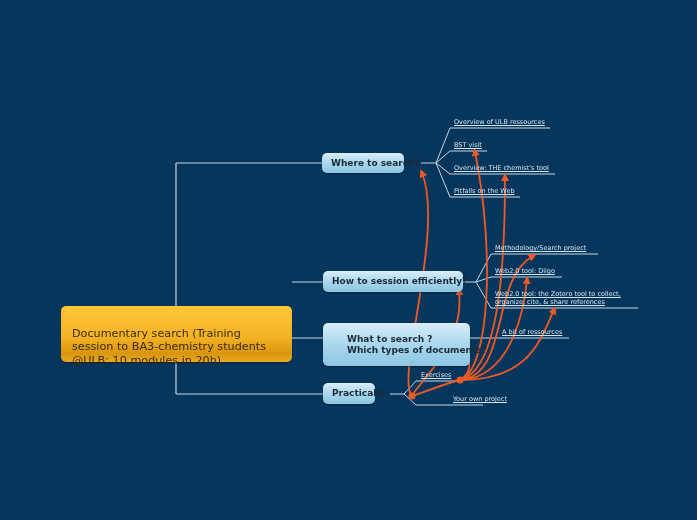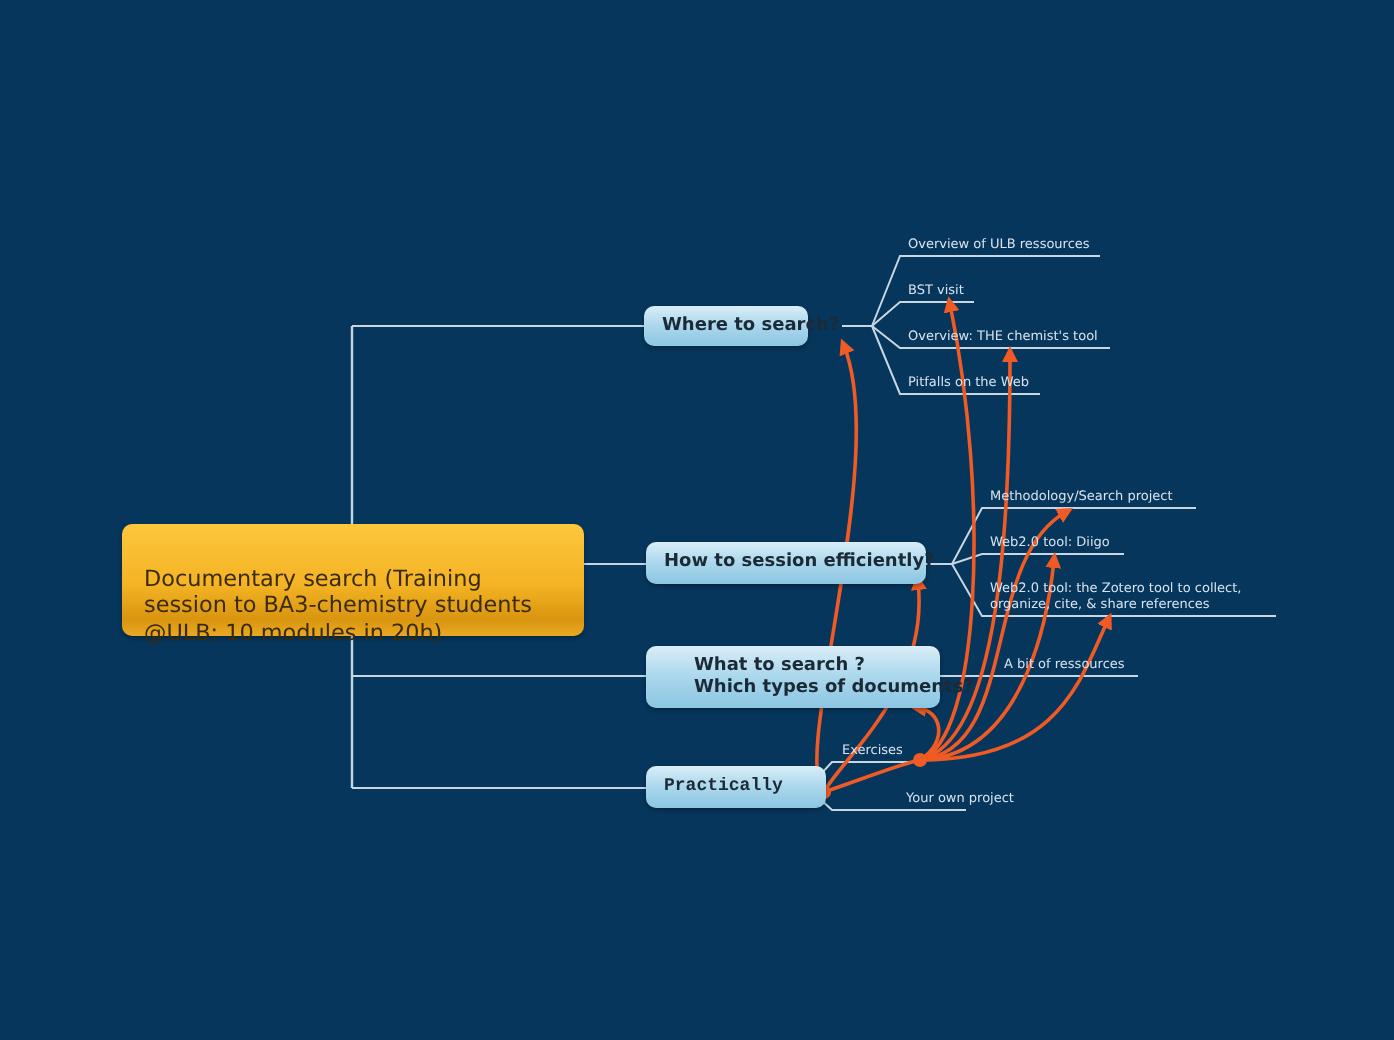--- a/index.html
+++ b/index.html
@@ -23,20 +23,21 @@
       border-radius: 5px;
       background: linear-gradient(to bottom, #d9eef8 0%, #aad7ec 50%, #8cc6e2 100%);
       color: #1b2a36; font-weight: bold; font-size: 9px; line-height: 11px;
       padding: 0 9px; display: flex; align-items: center;
       box-shadow: 0 1px 2px rgba(0,0,0,0.35);
       white-space: pre;
     }
     .sub {
       position: absolute; color: #d7e3ee; font-size: 6.5px; line-height: 8px;
       white-space: pre;
+      text-decoration: underline;
     }
   </style>
 </head>
 <body>
 
 <svg id="map" width="697" height="520" viewBox="0 0 697 520">
   <defs>
     <marker id="arrowhead" markerWidth="8" markerHeight="8" refX="4" refY="4" orient="auto" markerUnits="userSpaceOnUse">
       <path d="M0,0 L8,4 L0,8 Z" fill="#f05a24"></path>
     </marker>
@@ -76,37 +77,37 @@
     <path marker-end="url(#arrowhead)" d="M412,396 C395,380 445,230 422,173"></path>
     <path marker-end="url(#arrowhead)" d="M412,396 C420,380 465,345 459,291"></path>
     <path d="M412,396 C430,390 450,382 460,380"></path>
   </g>
   <g fill="#f05a24">
     <circle cx="460" cy="380" r="3.5"></circle>
     <circle cx="412" cy="396" r="3.5"></circle>
   </g>
 </svg>
 
-<div class="central" style="white-space: pre-line;">
+<div class="central" style="white-space: pre-line; margin-top: 44px;">
   <span>Documentary search  (Training
 session to BA3-chemistry students
 @ULB; 10 modules in 20h)</span>
 </div>
 
 <div class="topic" style="left:322px; top:153px; width:82px; height:20px;">
   <span>Where to search?</span>
 </div>
 <div class="topic" style="left:323px; top:271px; width:140px; height:21px;">
   <span>How to session efficiently?</span>
 </div>
-<div class="topic" style="left:323px; top:323px; width:147px; height:31px;padding-left:24px;">
+<div class="topic" style="left:323px; top:323px; width:147px; height:43px;padding-left:24px;">
   <span>What to search ?
 Which types of documents?</span>
 </div>
-<div class="topic" style="left:323px; top:383px; width:90px; height:21px;font-family:Liberation Mono, monospace;">
+<div class="topic" style="left:323px; top:383px; width:52px; height:21px;">
   <span>Practically</span>
 </div>
 
 <span class="sub" style="left:454px; top:118px;">Overview of ULB ressources</span>
 <span class="sub" style="left:454px; top:141px;">BST visit</span>
 <span class="sub" style="left:454px; top:164px;">Overview: THE chemist's tool</span>
 <span class="sub" style="left:454px; top:187px;">Pitfalls on the Web</span>
 
 <span class="sub" style="left:495px; top:244px;">Methodology/Search project</span>
 <span class="sub" style="left:495px; top:267px;">Web2.0 tool: Diigo</span>

